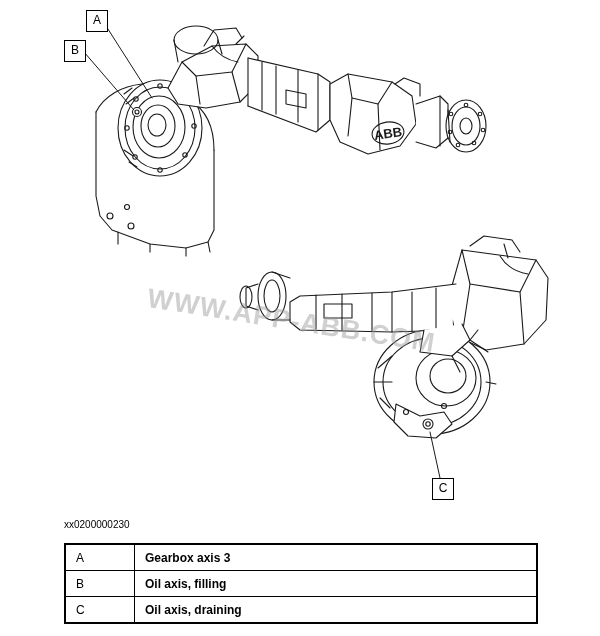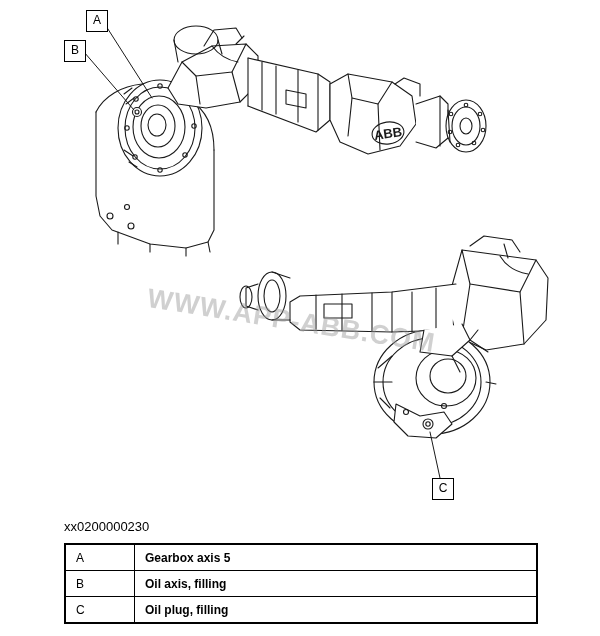--- a/index.html
+++ b/index.html
@@ -59,21 +59,21 @@
     font-weight: bold;
     letter-spacing: 1px;
     font-family: "Liberation Sans", sans-serif;
     white-space: nowrap;
     pointer-events: none;
   }
   #figure-id {
     position: absolute;
     left: 64px;
     top: 519px;
-    font-size: 13px;
+    font-size: 10px;
     color: #000;
     font-family: "Liberation Sans", sans-serif;
   }
   #legend {
     position: absolute;
     left: 64px;
     top: 543px;
     width: 472px;
     border: 1px solid #000;
     border-collapse: collapse;
@@ -235,27 +235,27 @@
 
   <div id="watermark">WWW.APP-ABB.COM</div>
 
   <div id="figure-id">xx0200000230</div>
 
   <div id="legend">
     <table>
       <tbody>
         <tr>
           <td class="key">A</td>
-          <td class="desc">Gearbox axis 5</td>
+          <td class="desc">Gearbox axis 3</td>
         </tr>
         <tr>
           <td class="key">B</td>
           <td class="desc">Oil axis, filling</td>
         </tr>
         <tr>
           <td class="key">C</td>
-          <td class="desc">Oil plug, filling</td>
+          <td class="desc">Oil axis, draining</td>
         </tr>
       </tbody>
     </table>
   </div>
 
 </div>
 
 </body></html>

